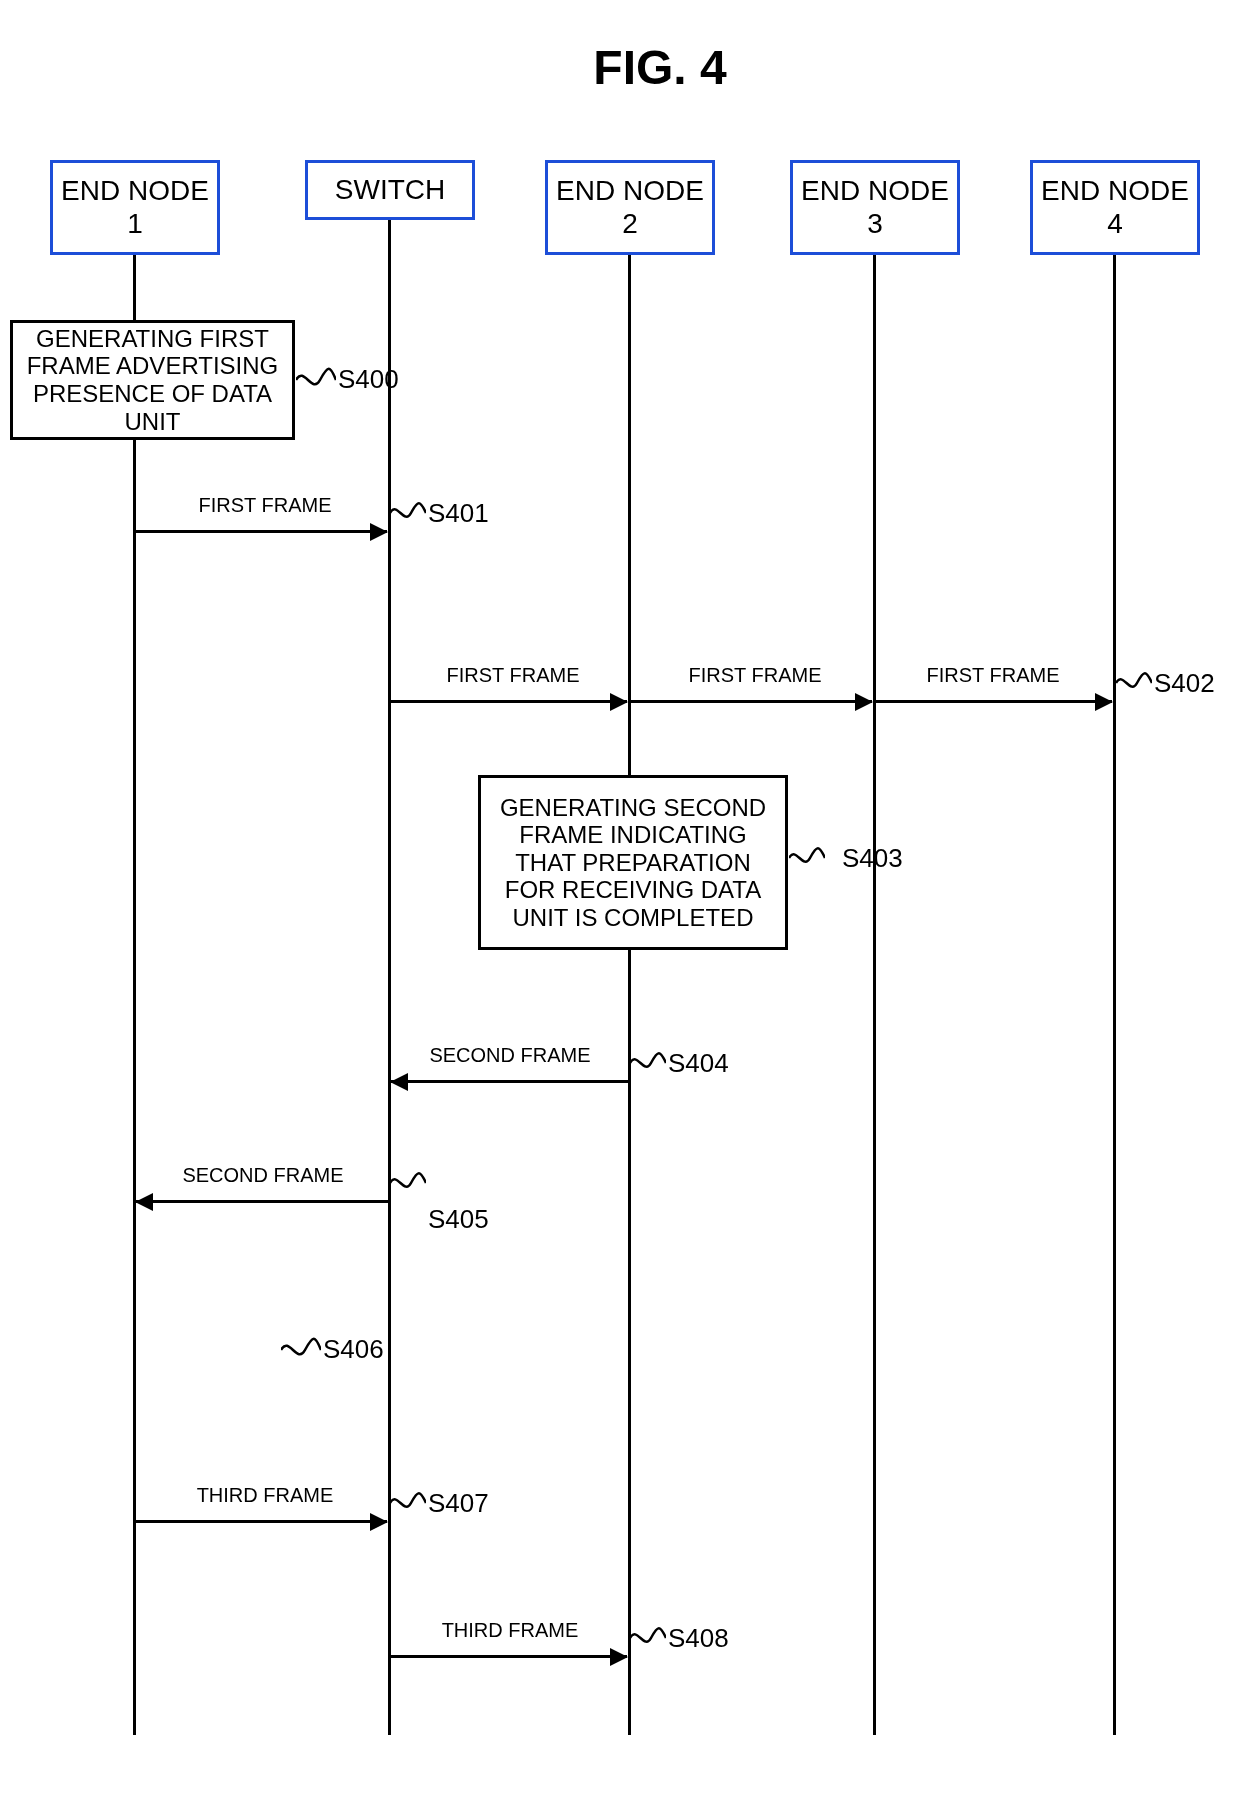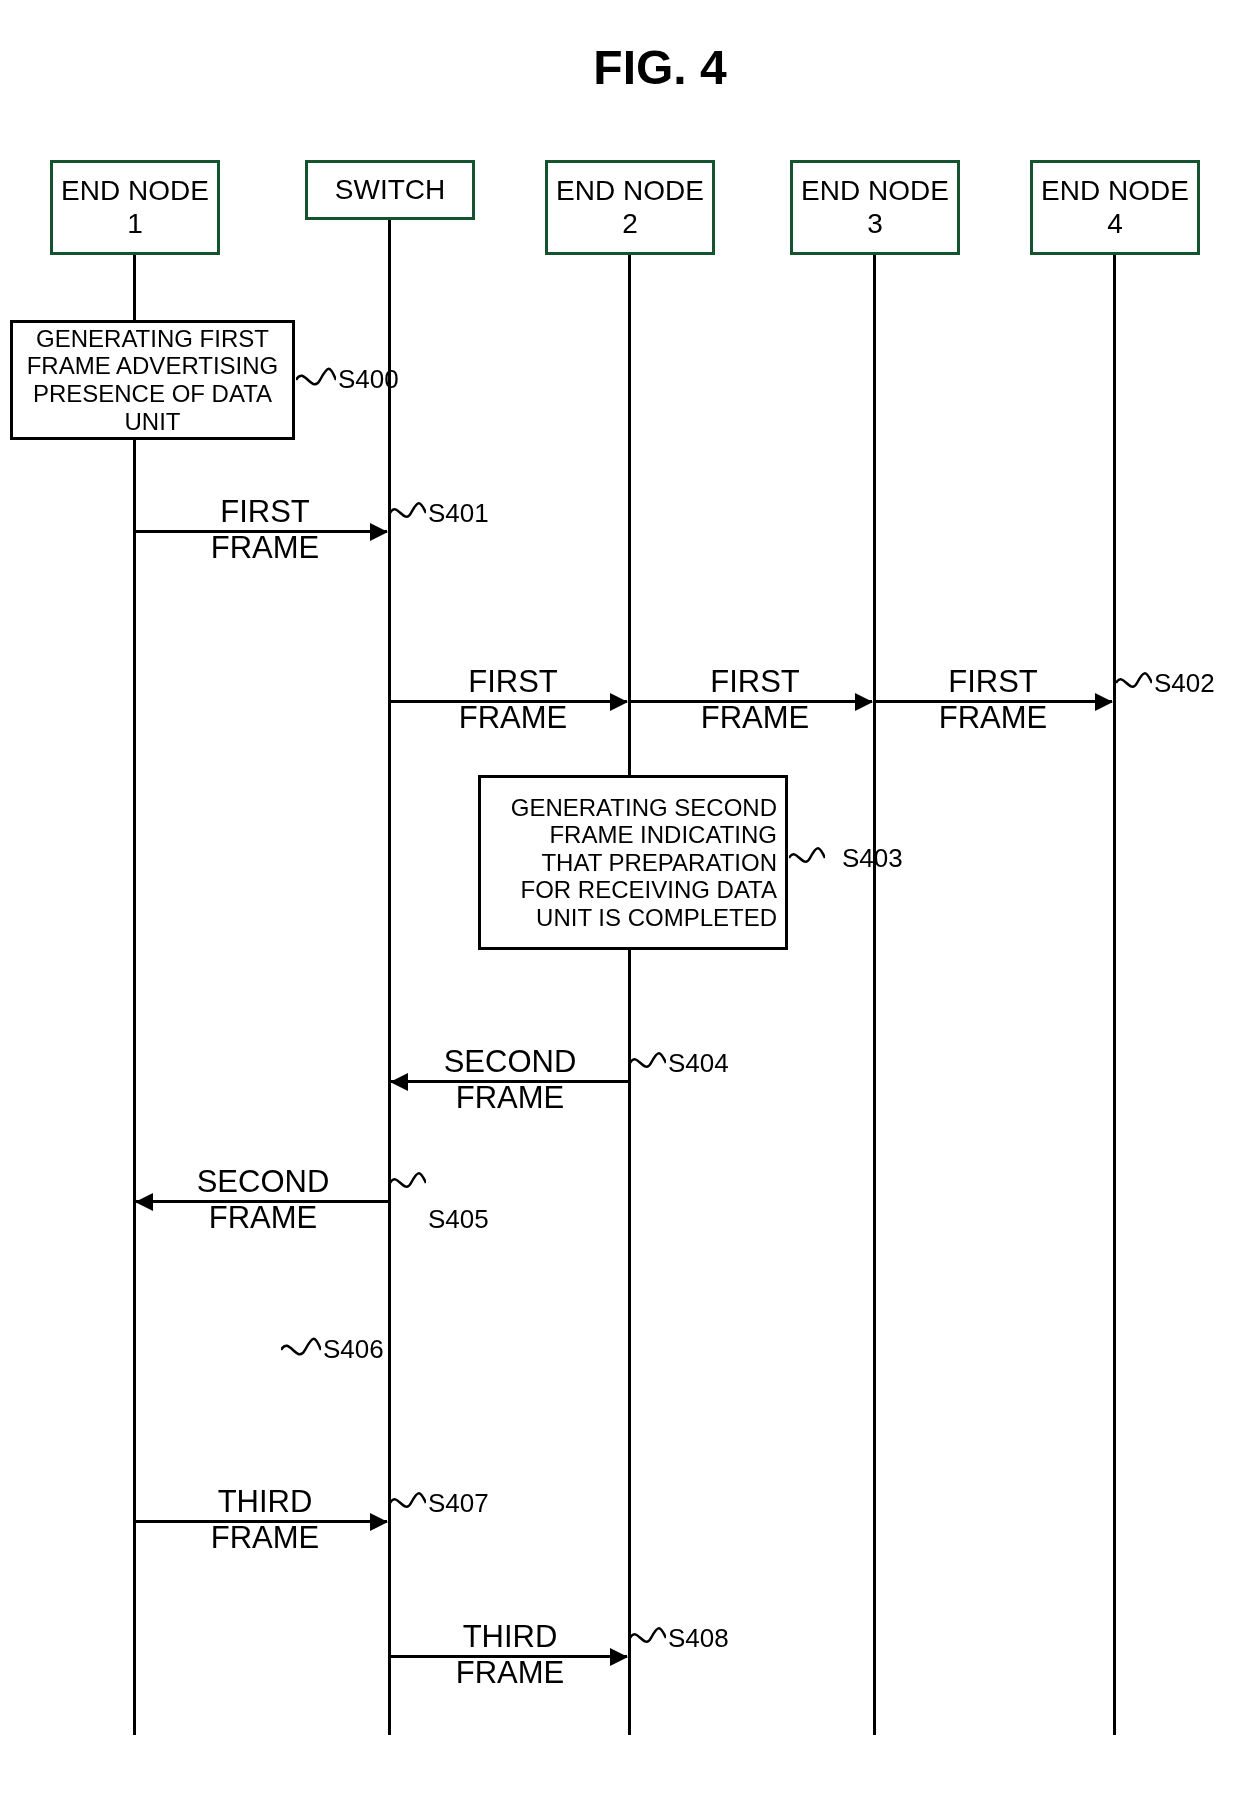--- a/index.html
+++ b/index.html
@@ -19,21 +19,21 @@
     font-weight: 700;
     font-size: 48px;
     top: 40px;
     width: 240px;
     text-align: center;
   }
   .node-box {
     position: absolute;
     width: 170px;
     height: 95px;
-    border: 3px solid #14532d;
+    border: 3px solid #1d4ed8;
     display: flex;
     align-items: center;
     justify-content: center;
     background: #fff;
     box-sizing: border-box;
     font-size: 28px;
     font-weight: 400;
     text-align: center;
     line-height: 1.15;
   }
@@ -54,21 +54,21 @@
     font-size: 24px;
     line-height: 1.15;
     padding: 8px;
   }
   .step-tag {
     position: absolute;
     font-size: 26px;
   }
   .msg-label {
     position: absolute;
-    font-size: 31px;
+    font-size: 20px;
     text-align: center;
   }
   
   .h-arrow {
     position: absolute;
     height: 3px;
     background: #000;
   }
   .h-arrow::after {
     content: "";
@@ -143,21 +143,21 @@
 
   <div class="msg-label" style="left:418px; top:664px; width:190px;">FIRST FRAME</div>
   <div class="msg-label" style="left:660px; top:664px; width:190px;">FIRST FRAME</div>
   <div class="msg-label" style="left:898px; top:664px; width:190px;">FIRST FRAME</div>
 
   <svg class="wiggle-svg" style="left:1116px; top:670px;" width="36" height="26">
     <path d="M0 13 C 7 0, 14 26, 21 13 S 30 0, 36 13" stroke="#000" stroke-width="2.5" fill="none"></path>
   </svg>
   <div class="step-tag" style="left:1154px; top:668px;">S402</div>
 
-  <div class="proc-box" style="left:478px; top:775px; width:310px; height:175px;text-align:right;">
+  <div class="proc-box" style="left:478px; top:775px; width:310px; height:175px;">
     <span>GENERATING SECOND FRAME INDICATING THAT PREPARATION FOR RECEIVING DATA UNIT IS COMPLETED</span>
   </div>
   <svg class="wiggle-svg" style="left:789px; top:845px;" width="36" height="26">
     <path d="M0 13 C 7 0, 14 26, 21 13 S 30 0, 36 13" stroke="#000" stroke-width="2.5" fill="none"></path>
   </svg>
   <div class="step-tag" style="left:827px; top:843px;margin-left:15px;">S403</div>
 
   <div class="h-arrow left" style="left:391px; top:1080px; width:237px;"></div>
   <div class="msg-label" style="left:395px; top:1044px; width:230px;">SECOND FRAME</div>
 

